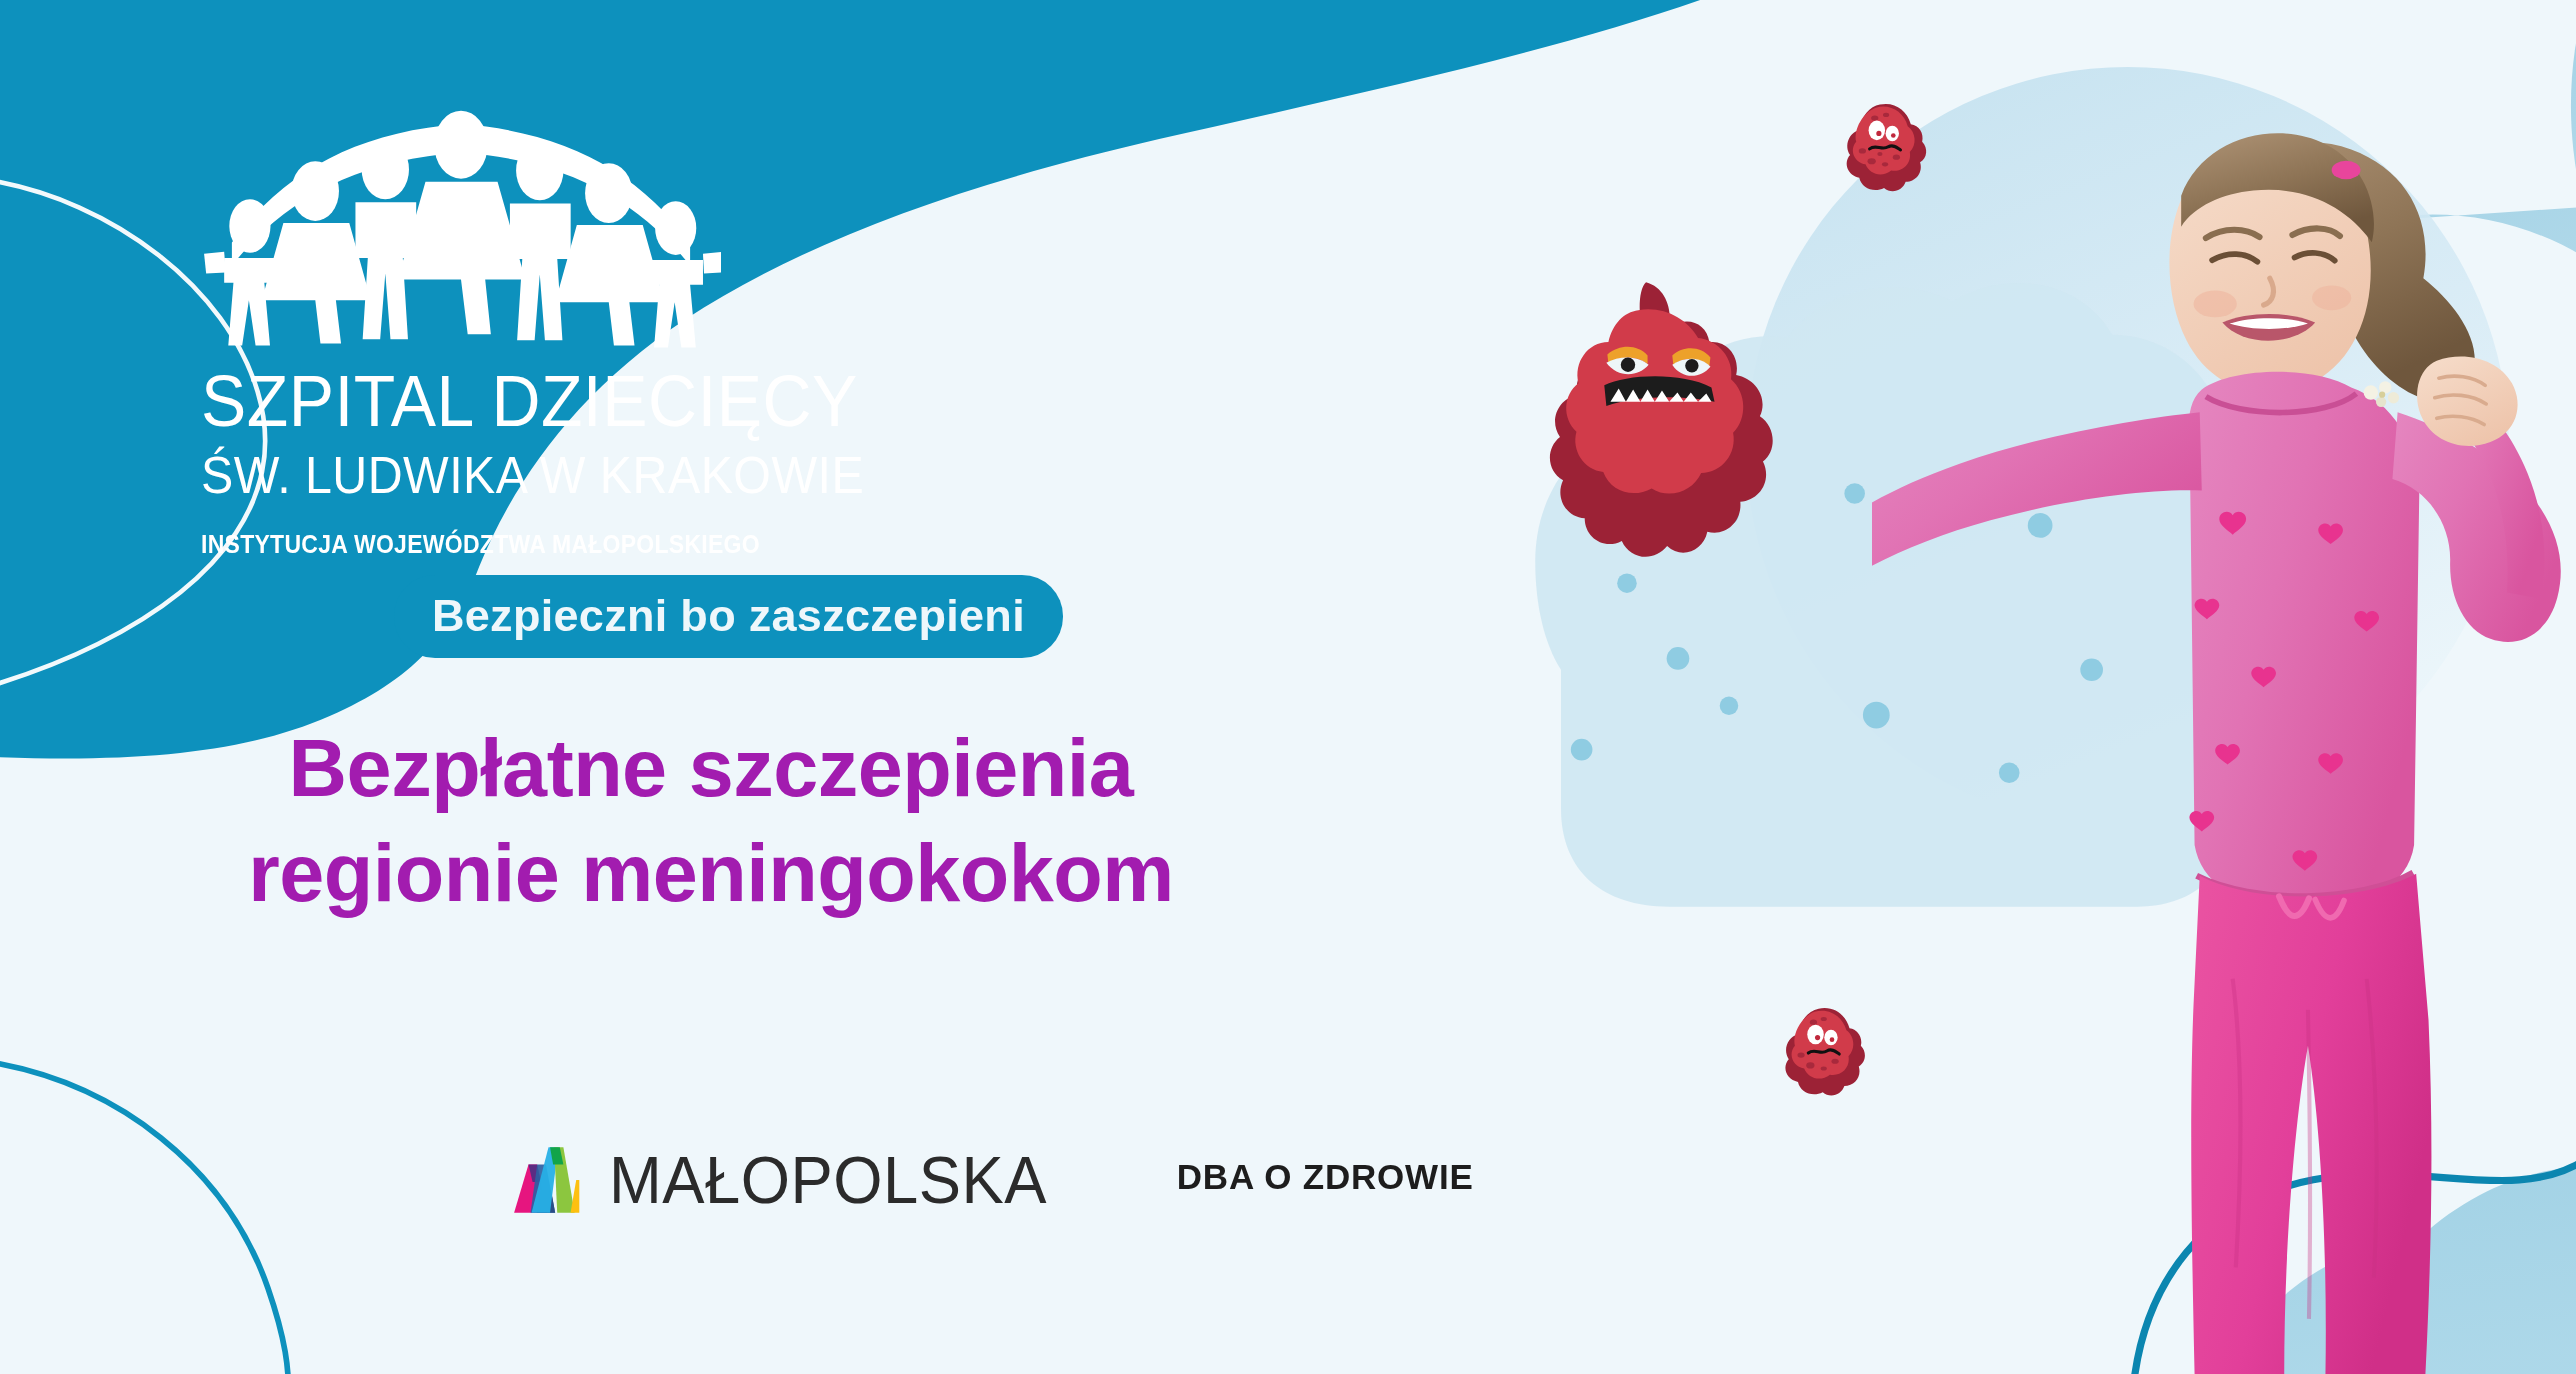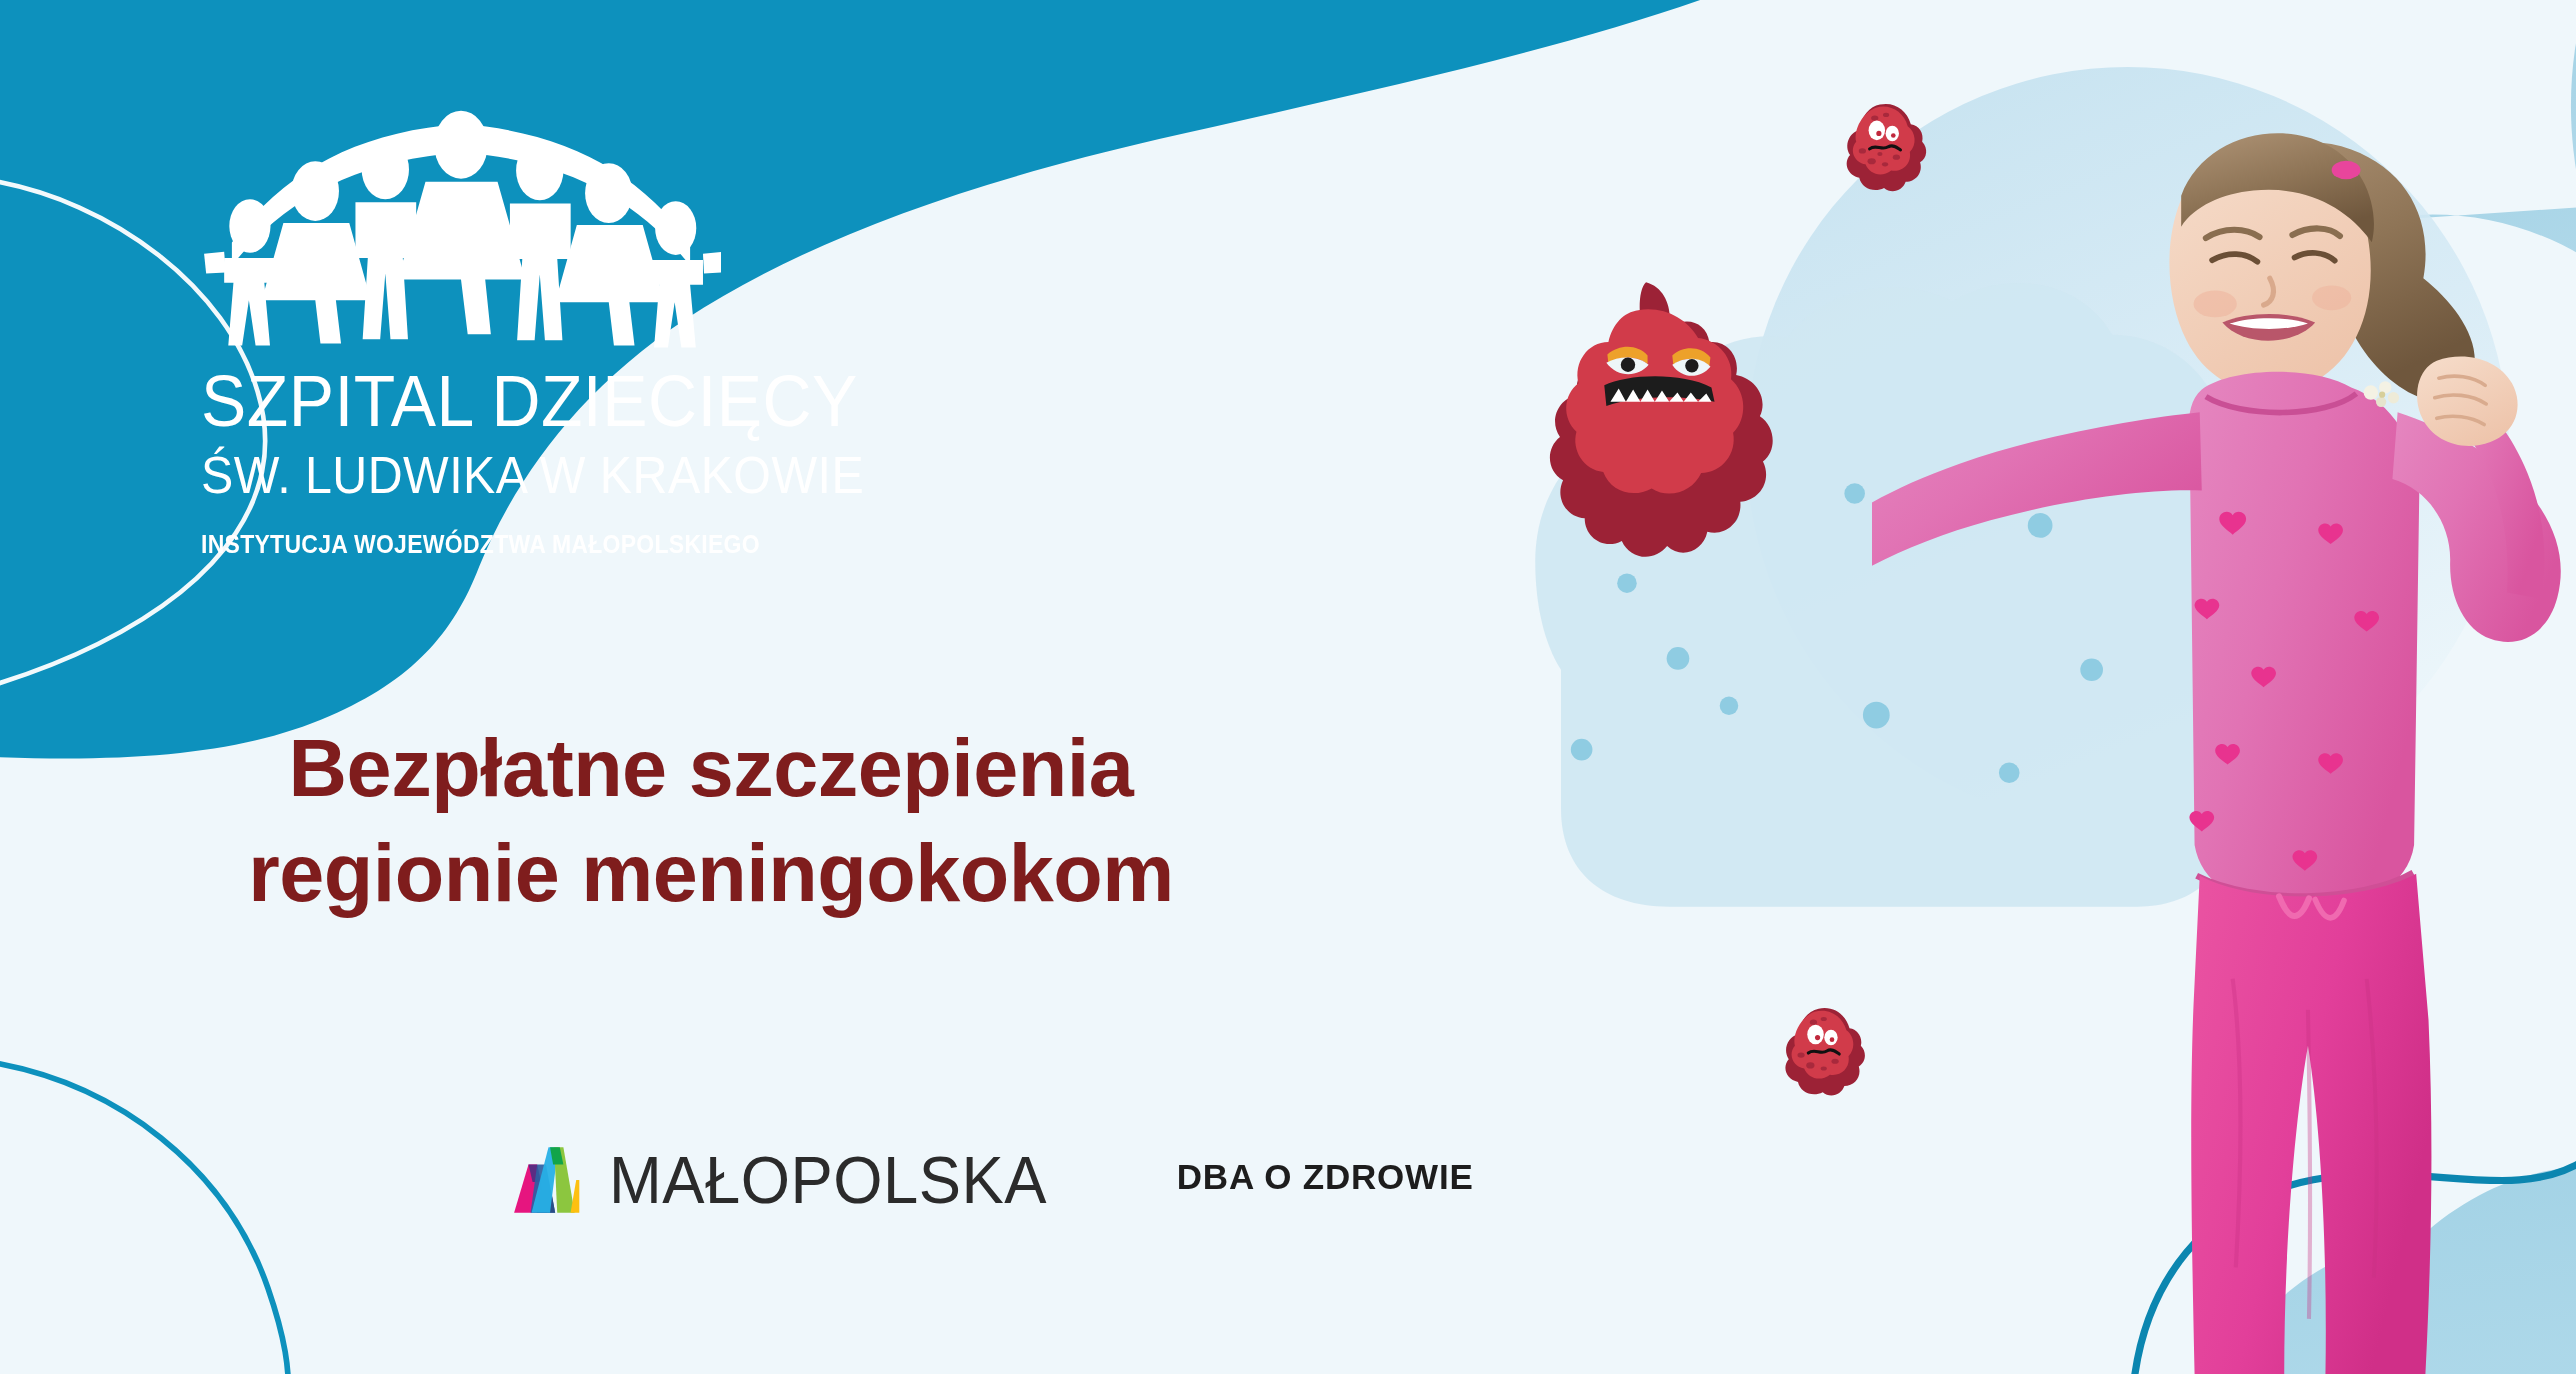--- a/index.html
+++ b/index.html
@@ -77,21 +77,21 @@
     line-height:1;
   }
 
   
   #headline {
     position:absolute;
     left:0; top:716px;
     width:1422px;
     z-index:30;
     text-align:center;
-    color:#7f1d1d;
+    color:#a21caf;
     font-size:81px;
     font-weight:700;
     line-height:1.30;
     letter-spacing:-0.5px;
   }
   #headline div { white-space:nowrap; }
 
   
   #malopolska {
     position:absolute;
@@ -248,20 +248,21 @@
         <ellipse cx="922" cy="272" rx="40" ry="52"></ellipse>
         <path d="M872,334 L975,334 L975,382 L950,382 L961,504 L933,504 L920,416 L907,504 L880,504 L890,382 L872,382 Z"></path>
         <path d="M975,322 L1012,318 L1015,358 L977,360 Z"></path>
       </g>
     </svg>
     <div id="logo-name">SZPITAL DZIECIĘCY</div>
     <div id="logo-name2">ŚW. LUDWIKA W KRAKOWIE</div>
     <div id="logo-sub">INSTYTUCJA WOJEWÓDZTWA MAŁOPOLSKIEGO</div>
   </div>
 
+  <div id="badge">Bezpieczni bo zaszczepieni</div>
 
   <div id="headline">
     <div>Bezpłatne szczepienia</div>
     <div>regionie meningokokom</div>
   </div>
 
   <div id="malopolska">
     <div id="mal-row">
       <svg id="mal-mark" viewBox="0 0 150 152">
 

